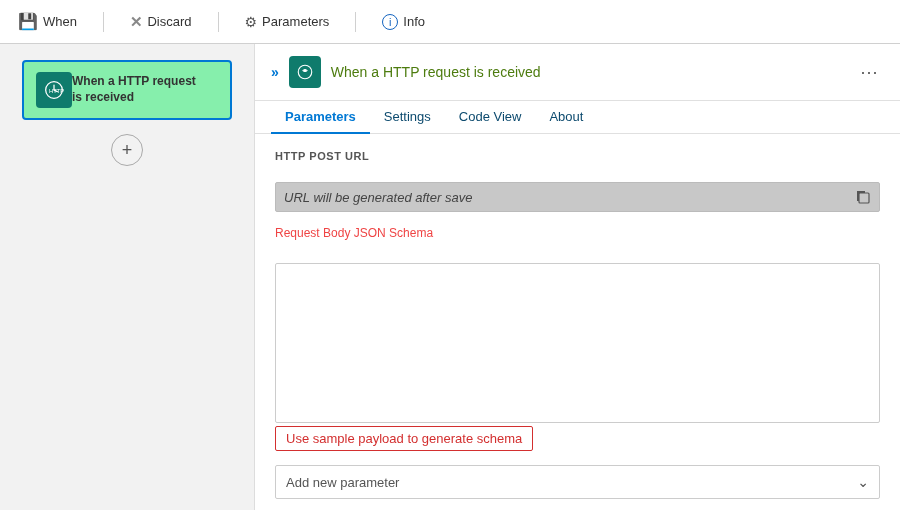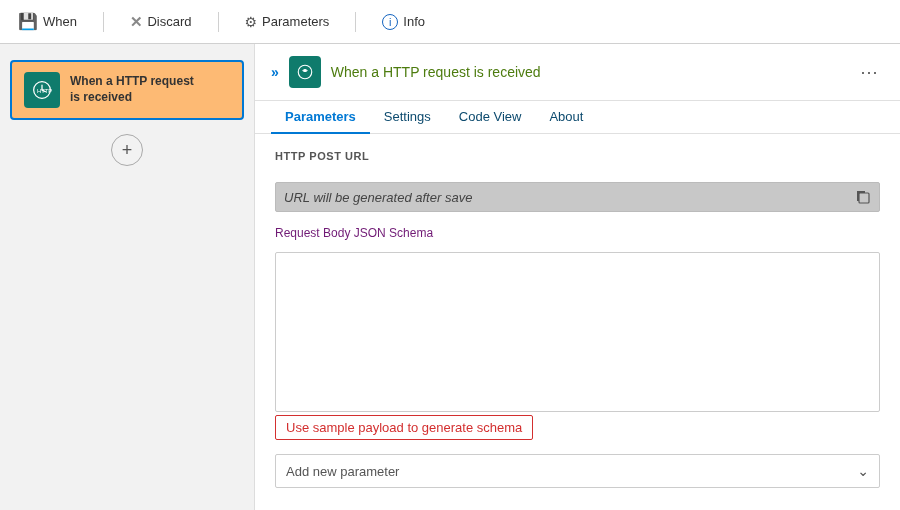--- a/index.html
+++ b/index.html
@@ -49,27 +49,26 @@
       background: #f2f2f2;
       border-right: 1px solid #ddd;
       display: flex;
       flex-direction: column;
       align-items: center;
       padding: 16px 10px;
       gap: 14px;
     }
 
     .trigger-card {
-      width: 234px;
-      background: #fdba74;
+      width: 210px;
+      background: #86efac;
       border: 2px solid #0078d4;
       border-radius: 4px;
       display: flex;
       align-items: center;
-      gap: 10px;
       padding: 10px 12px;
       cursor: pointer;
     }
     .trigger-icon-box {
       width: 36px;
       height: 36px;
       background: #0f7b6c;
       border-radius: 4px;
       display: flex;
       align-items: center;
@@ -203,22 +202,22 @@
     .copy-btn {
       cursor: pointer;
       color: #555;
       font-size: 14px;
       display: flex;
       align-items: center;
     }
 
     .schema-label {
       font-size: 12px;
-      color: #701a75;
-      margin-bottom: 12px;
+      color: #ef4444;
+      margin-bottom: 23px;
     }
 
     .schema-textarea {
       width: 100%;
       height: 160px;
       border: 1px solid #ccc;
       border-radius: 2px;
       resize: none;
       font-size: 13px;
       padding: 6px;

